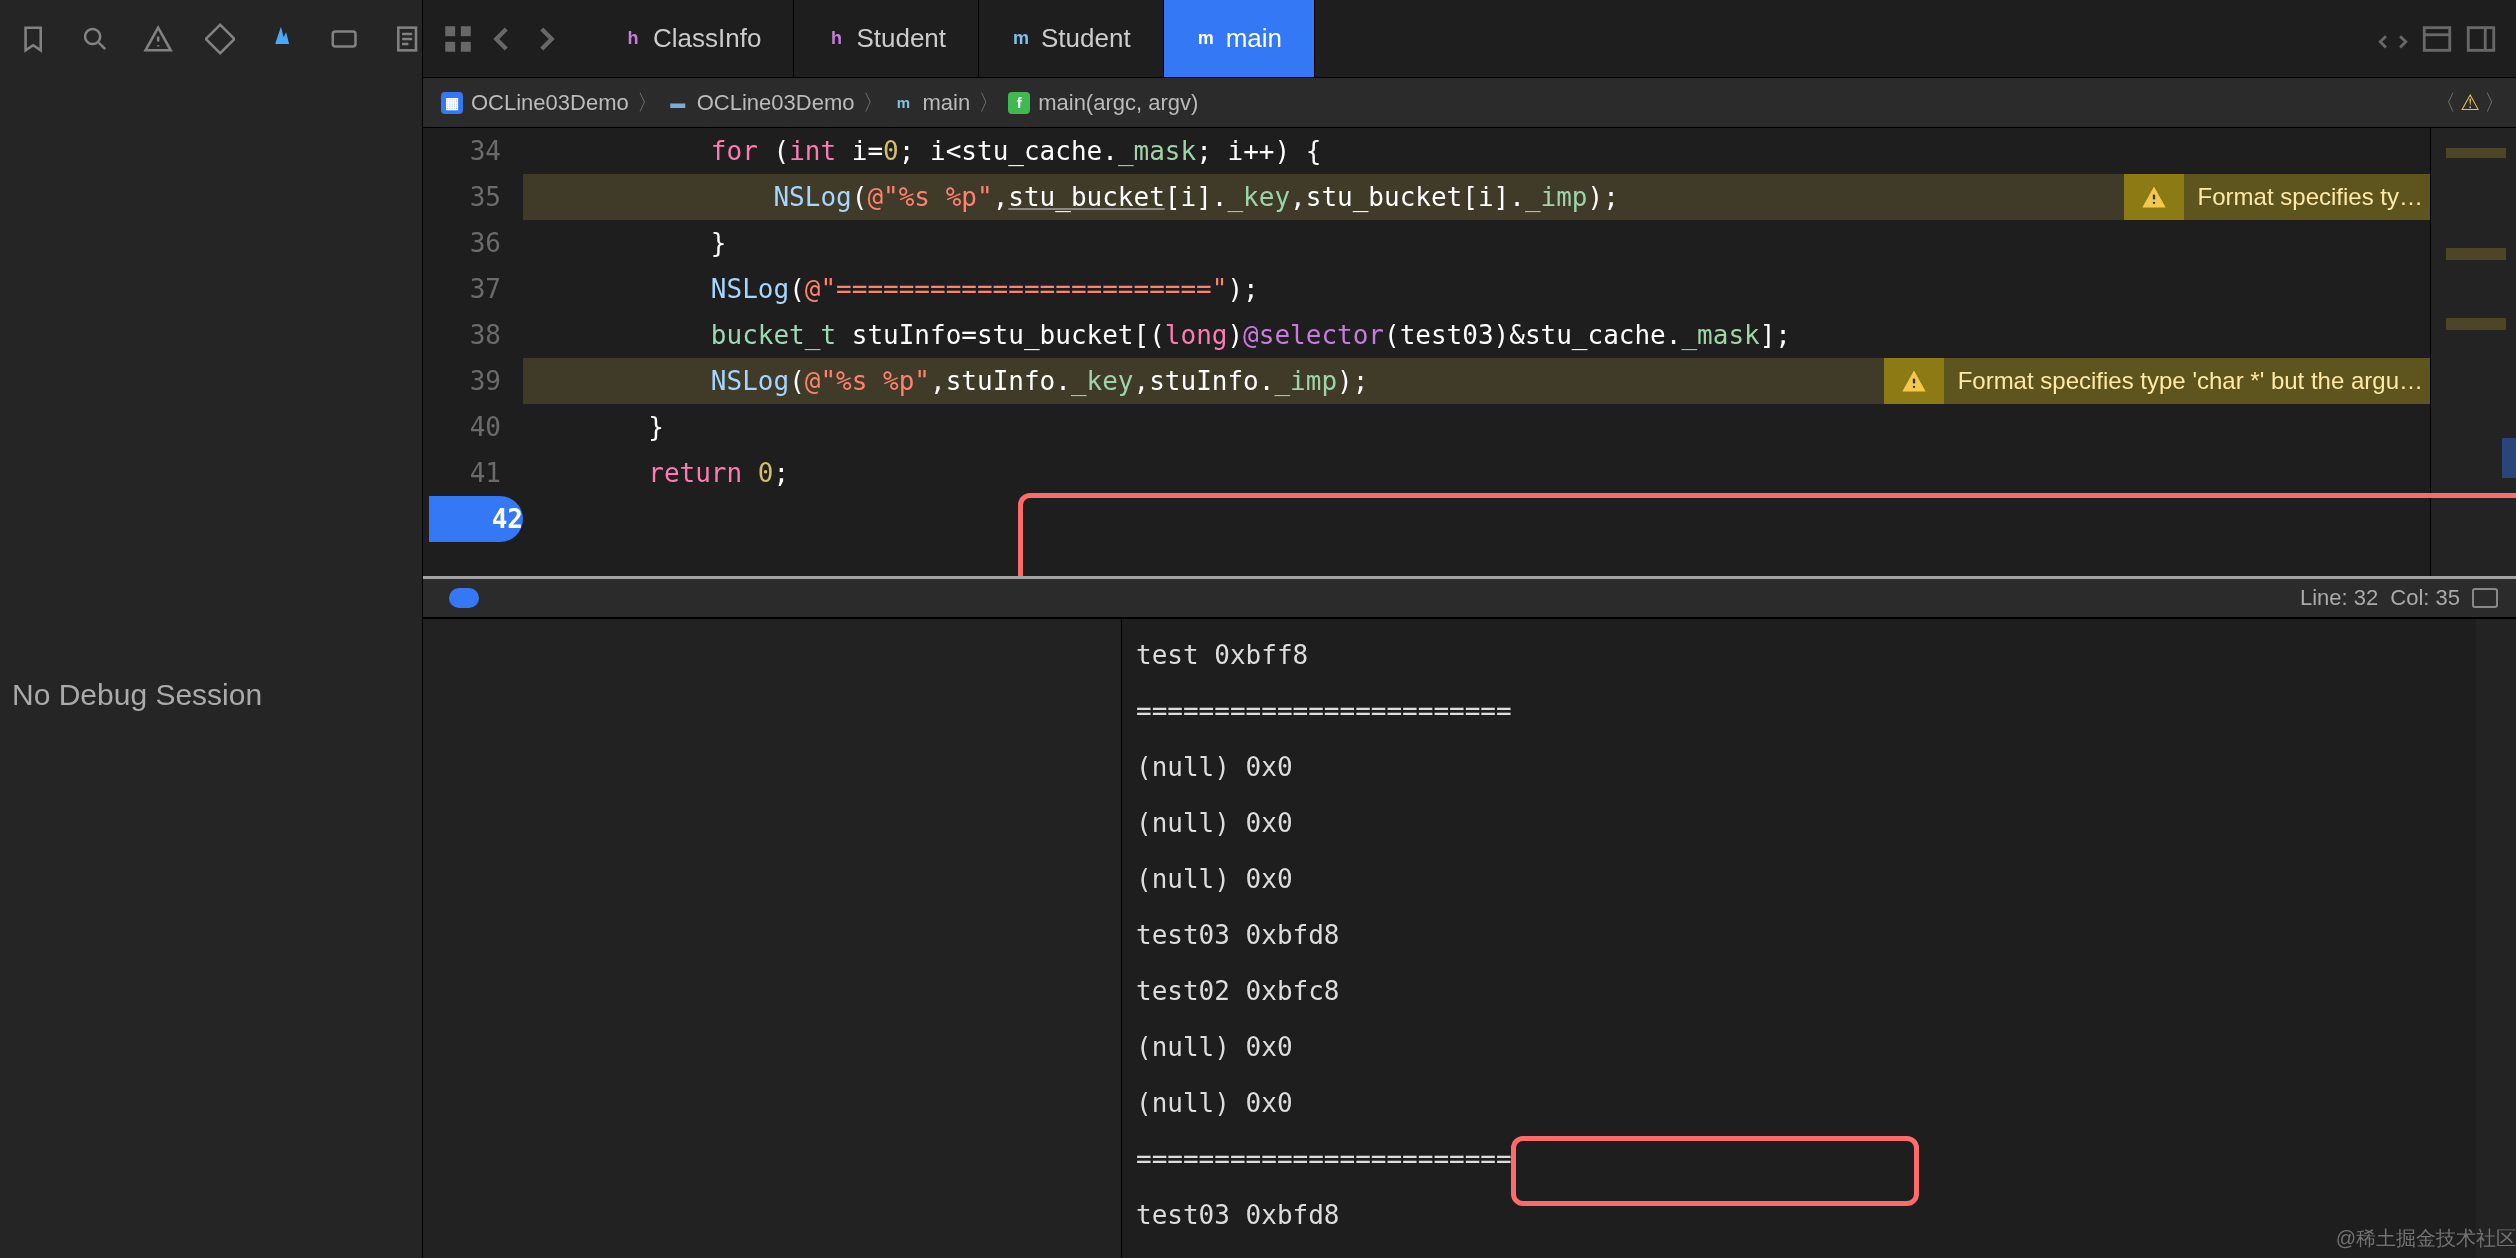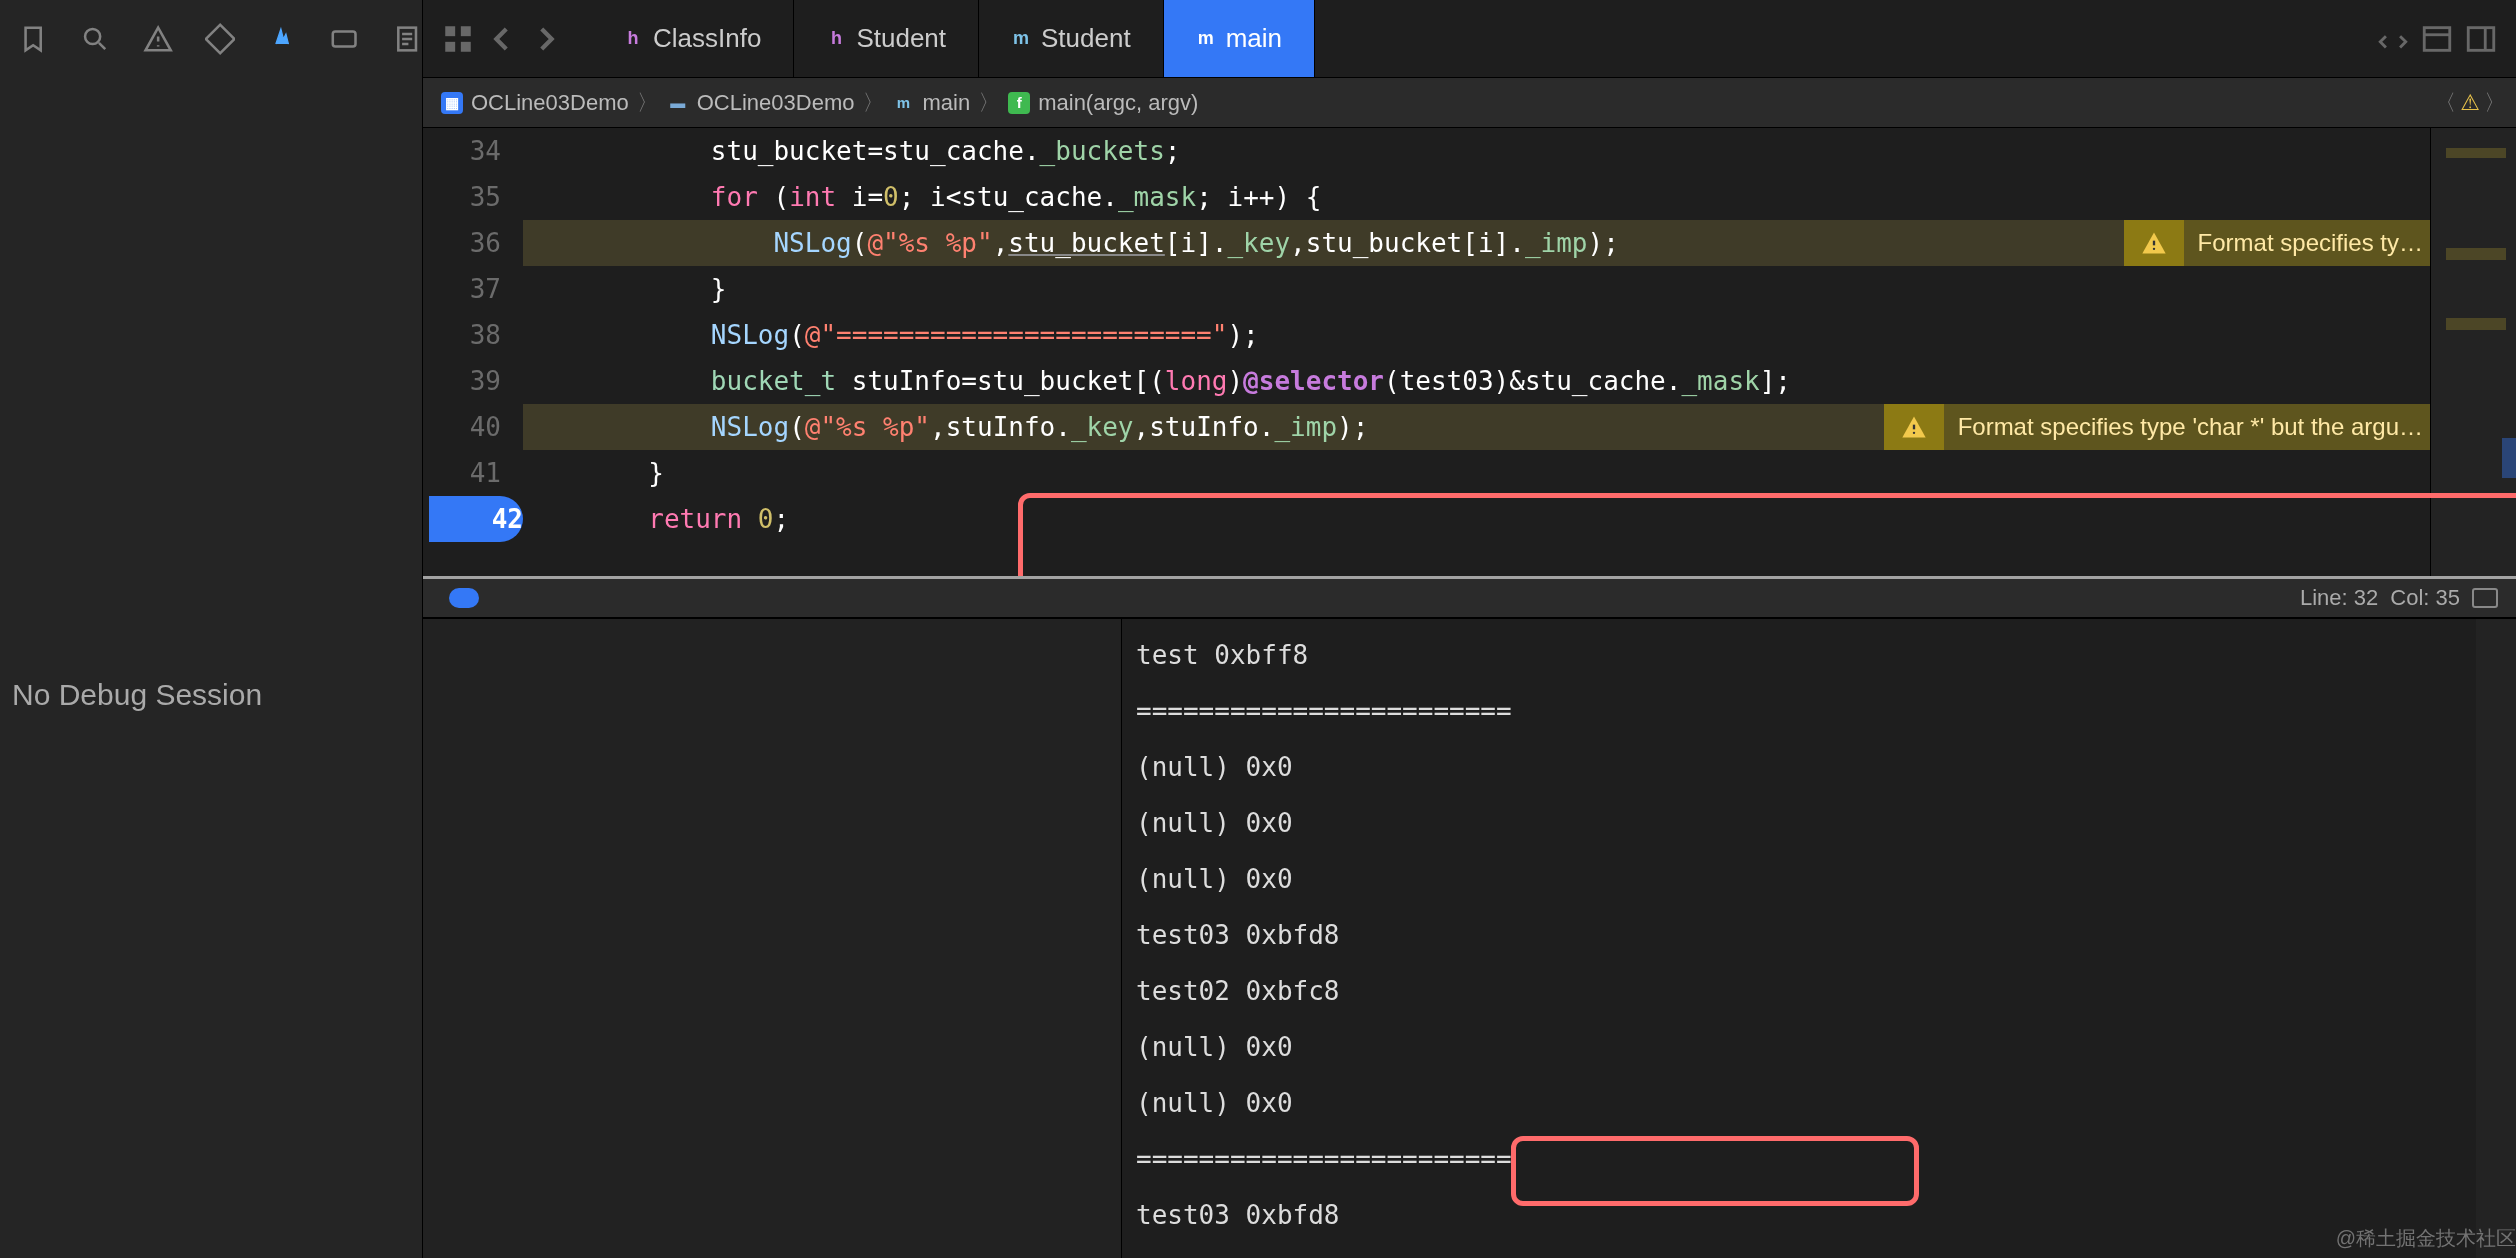--- a/index.html
+++ b/index.html
@@ -44,21 +44,21 @@
   .gline.current { background:#3478f6; color:#fff; border-radius:0 23px 23px 0; width:94px; margin-left:6px; font-weight:bold; }
   .code { position:absolute; left:100px; right:86px; top:0; font-size:26px; }
   .cline { height:46px; line-height:46px; white-space:pre; position:relative; }
   .cline.hl { background:#3f3b28; }
   .tok-kw { color:#ff7ab2; }
   .tok-fn { color:#a5d6ff; }
   .tok-str { color:#ff8170; }
   .tok-num { color:#d0bf69; }
   .tok-type { color:#a0d8b6; }
   .tok-prop { color:#9fd4a8; }
-  .tok-sel { color:#c77bdd;font-weight:bold; }
+  .tok-sel { color:#c77bdd; }
   .tok-op { color:#fff; }
   .tok-long { color:#ff7ab2; }
   .tok-id { color:#fff; }
   .tok-under { text-decoration:underline; text-decoration-color:#888; }
   .warn-inline { position:absolute; right:0; top:0; height:46px; display:flex; align-items:center; background:#5e551e; color:#ffe9a6; font-size:24px; padding-right:7px; font-family:-apple-system,sans-serif; }
   .warn-inline .tri { width:60px; height:46px; background:#8c7a14; display:flex; align-items:center; justify-content:center; margin-right:14px; }
   .warn-inline .tri svg { width:28px; height:28px; }
   .redbox { position:absolute; border:5px solid #ff6b6b; border-radius:12px; pointer-events:none; }
   .rb1 { left:595px; top:365px; width:1540px; height:108px; }
   
@@ -220,21 +220,20 @@
         <div class="gline">35</div>
         <div class="gline">36</div>
         <div class="gline">37</div>
         <div class="gline">38</div>
         <div class="gline">39</div>
         <div class="gline">40</div>
         <div class="gline">41</div>
         <div class="gline current">42</div>
       </div>
       <div class="code">
-        <div class="cline">            <span class="tok-id">stu_bucket</span><span class="tok-op">=</span><span class="tok-id">stu_cache</span><span class="tok-op">.</span><span class="tok-prop">_buckets</span><span class="tok-op">;</span></div>
         <div class="cline">            <span class="tok-kw">for</span> <span class="tok-op">(</span><span class="tok-kw">int</span> <span class="tok-id">i</span><span class="tok-op">=</span><span class="tok-num">0</span><span class="tok-op">;</span> <span class="tok-id">i</span><span class="tok-op">&lt;</span><span class="tok-id">stu_cache</span><span class="tok-op">.</span><span class="tok-prop">_mask</span><span class="tok-op">;</span> <span class="tok-id">i</span><span class="tok-op">++) {</span></div>
         <div class="cline hl">                <span class="tok-fn">NSLog</span><span class="tok-op">(</span><span class="tok-str">@"%s %p"</span><span class="tok-op">,</span><span class="tok-id tok-under">stu_bucket</span><span class="tok-op">[</span><span class="tok-id">i</span><span class="tok-op">].</span><span class="tok-prop">_key</span><span class="tok-op">,</span><span class="tok-id">stu_bucket</span><span class="tok-op">[</span><span class="tok-id">i</span><span class="tok-op">].</span><span class="tok-prop">_imp</span><span class="tok-op">);</span>
           <div class="warn-inline"><span class="tri"><svg viewBox="0 0 24 24" fill="#f2c94c">
                   <path d="M12 3l10 18H2z"></path>
                   <path d="M12 10v4" stroke="#333" stroke-width="2"></path>
                   <circle cx="12" cy="17" r="1" fill="#333"></circle>
                 </svg></span><span>Format specifies ty…</span></div>
         </div>
         <div class="cline">            <span class="tok-op">}</span></div>
         <div class="cline">            <span class="tok-fn">NSLog</span><span class="tok-op">(</span><span class="tok-str">@"========================"</span><span class="tok-op">);</span></div>

